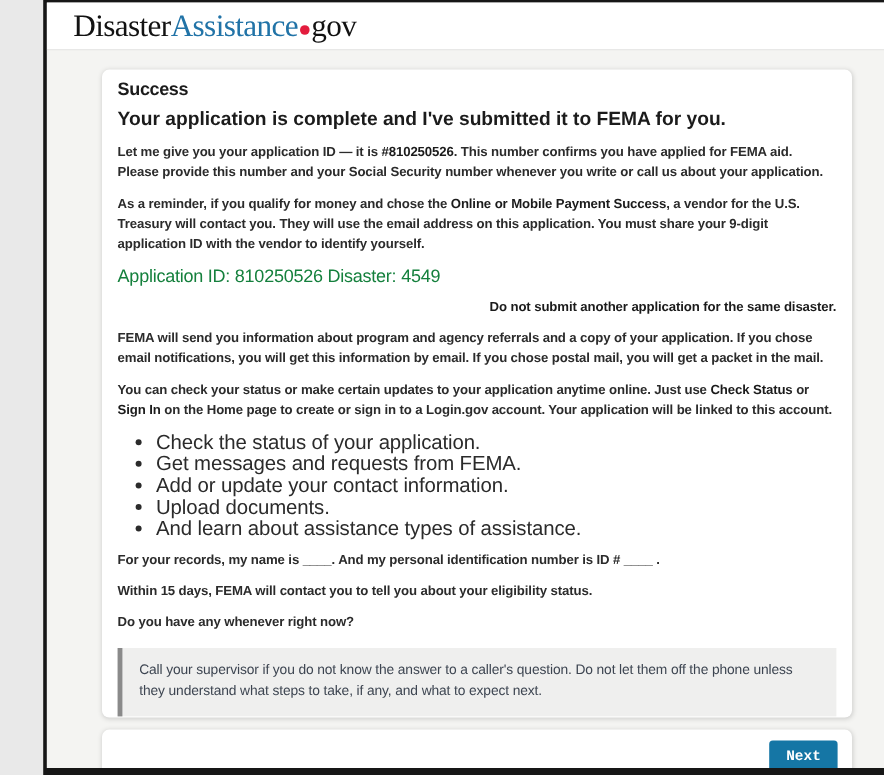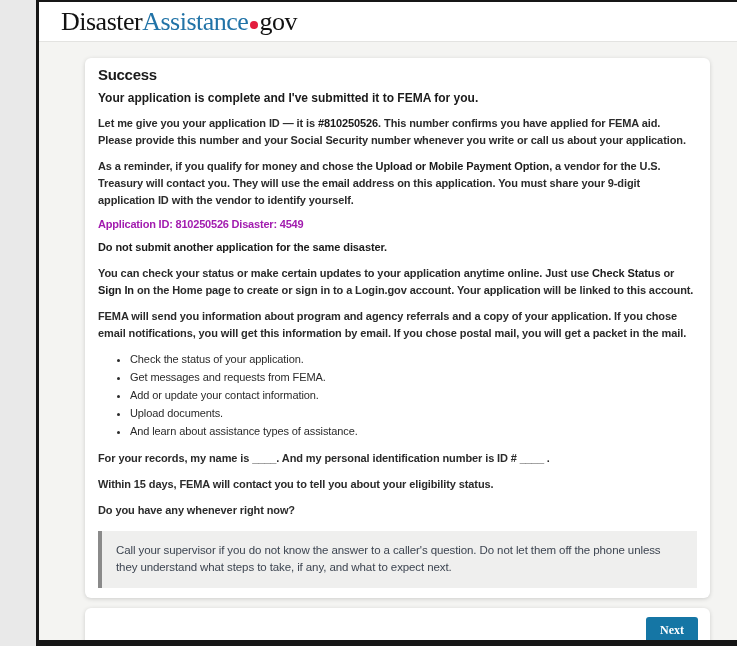--- a/index.html
+++ b/index.html
@@ -67,49 +67,49 @@
   
   h1.page-title {
     margin: 0 0 8px 0;
     font-size: 15px;
     font-weight: bold;
     color: #1b1b1b;
     letter-spacing: -0.3px;
   }
   h2.page-subtitle {
     margin: 0 0 10px 0;
-    font-size: 12px;
+    font-size: 16px;
     font-weight: bold;
     color: #1b1b1b;
   }
   p.body-text, .warning-text, .intro-text {
     margin: 0 0 9px 0;
     font-size: 11px;
     letter-spacing: -0.1px;
     line-height: 17px;
     color: #2b2b2b;
     max-width: 602px;
     font-weight: bold;
   }
   p.body-text b { color: #1b1b1b; }
   h3.appid-heading {
     margin: 3px 0 9px 0;
-    font-size: 11px;
-    font-weight: bold;
-    color: #a21caf;
+    font-size: 15px;
+    font-weight: normal;
+    color: #15803d;
     letter-spacing: -0.2px;
   }
-  .warning-text { font-weight: bold; color: #1b1b1b; }
+  .warning-text { font-weight: bold; color: #1b1b1b; text-align: right; }
 
   ul.benefits {
     margin: 0 0 10px 0;
     padding: 0 0 0 32px;
   }
   ul.benefits li {
-    font-size: 11px;
+    font-size: 17px;
     letter-spacing: -0.1px;
     line-height: 17px;
     color: #2b2b2b;
     margin: 0 0 1px 0;
   }
 
   
   .callout {
     margin: 12px 0 0 0;
     background: #efefee;
@@ -127,21 +127,21 @@
   .callout p:last-child { margin-bottom: 0; }
 
   
   .next-button {
     position: absolute;
     top: 9px; right: 12px;
     background: #1576a5;
     color: #ffffff;
     border: none;
     border-radius: 3px;
-    font-family: Liberation Serif, serif;
+    font-family: Liberation Mono, monospace;
     font-size: 12px;
     font-weight: bold;
     padding: 6px 14px;
     cursor: pointer;
   }
 </style>
 </head>
 <body>
 
 <div class="frame">
@@ -151,29 +151,29 @@
       <span>Disaster</span><span class="blue">Assistance</span><span class="dot"></span><span>gov</span>
     </div>
   </div>
 
   <div class="card main-card">
     <h1 class="page-title">Success</h1>
     <h2 class="page-subtitle">Your application is complete and I've submitted it to FEMA for you.</h2>
 
     <p class="body-text"><span>Let me give you your application ID — it is </span><b>#810250526</b><span>. This number confirms you have applied for FEMA aid. Please provide this number and your Social Security number whenever you write or call us about your application.</span></p>
 
-    <p class="body-text"><span>As a reminder, if you qualify for money and chose the </span><b>Upload or Mobile Payment Option</b><span>, a vendor for the U.S. Treasury will contact you. They will use the email address on this application. You must share your 9-digit application ID with the vendor to identify yourself.</span></p>
+    <p class="body-text"><span>As a reminder, if you qualify for money and chose the </span><b>Online or Mobile Payment Success</b><span>, a vendor for the U.S. Treasury will contact you. They will use the email address on this application. You must share your 9-digit application ID with the vendor to identify yourself.</span></p>
 
     <h3 class="appid-heading">Application ID: 810250526 Disaster: 4549</h3>
 
     <p class="warning-text">Do not submit another application for the same disaster.</p>
 
+    <p class="body-text">FEMA will send you information about program and agency referrals and a copy of your application. If you chose email notifications, you will get this information by email. If you chose postal mail, you will get a packet in the mail.</p>
+
     <p class="body-text"><span>You can check your status or make certain updates to your application anytime online. Just use </span><b>Check Status</b><span> or </span><b>Sign In</b><span> on the Home page to create or sign in to a Login.gov account. Your application will be linked to this account.</span></p>
-
-    <p class="body-text">FEMA will send you information about program and agency referrals and a copy of your application. If you chose email notifications, you will get this information by email. If you chose postal mail, you will get a packet in the mail.</p>
 
 
     <ul class="benefits">
         <li>Check the status of your application.</li>
         <li>Get messages and requests from FEMA.</li>
         <li>Add or update your contact information.</li>
         <li>Upload documents.</li>
         <li>And learn about assistance types of assistance.</li>
       </ul>
 

